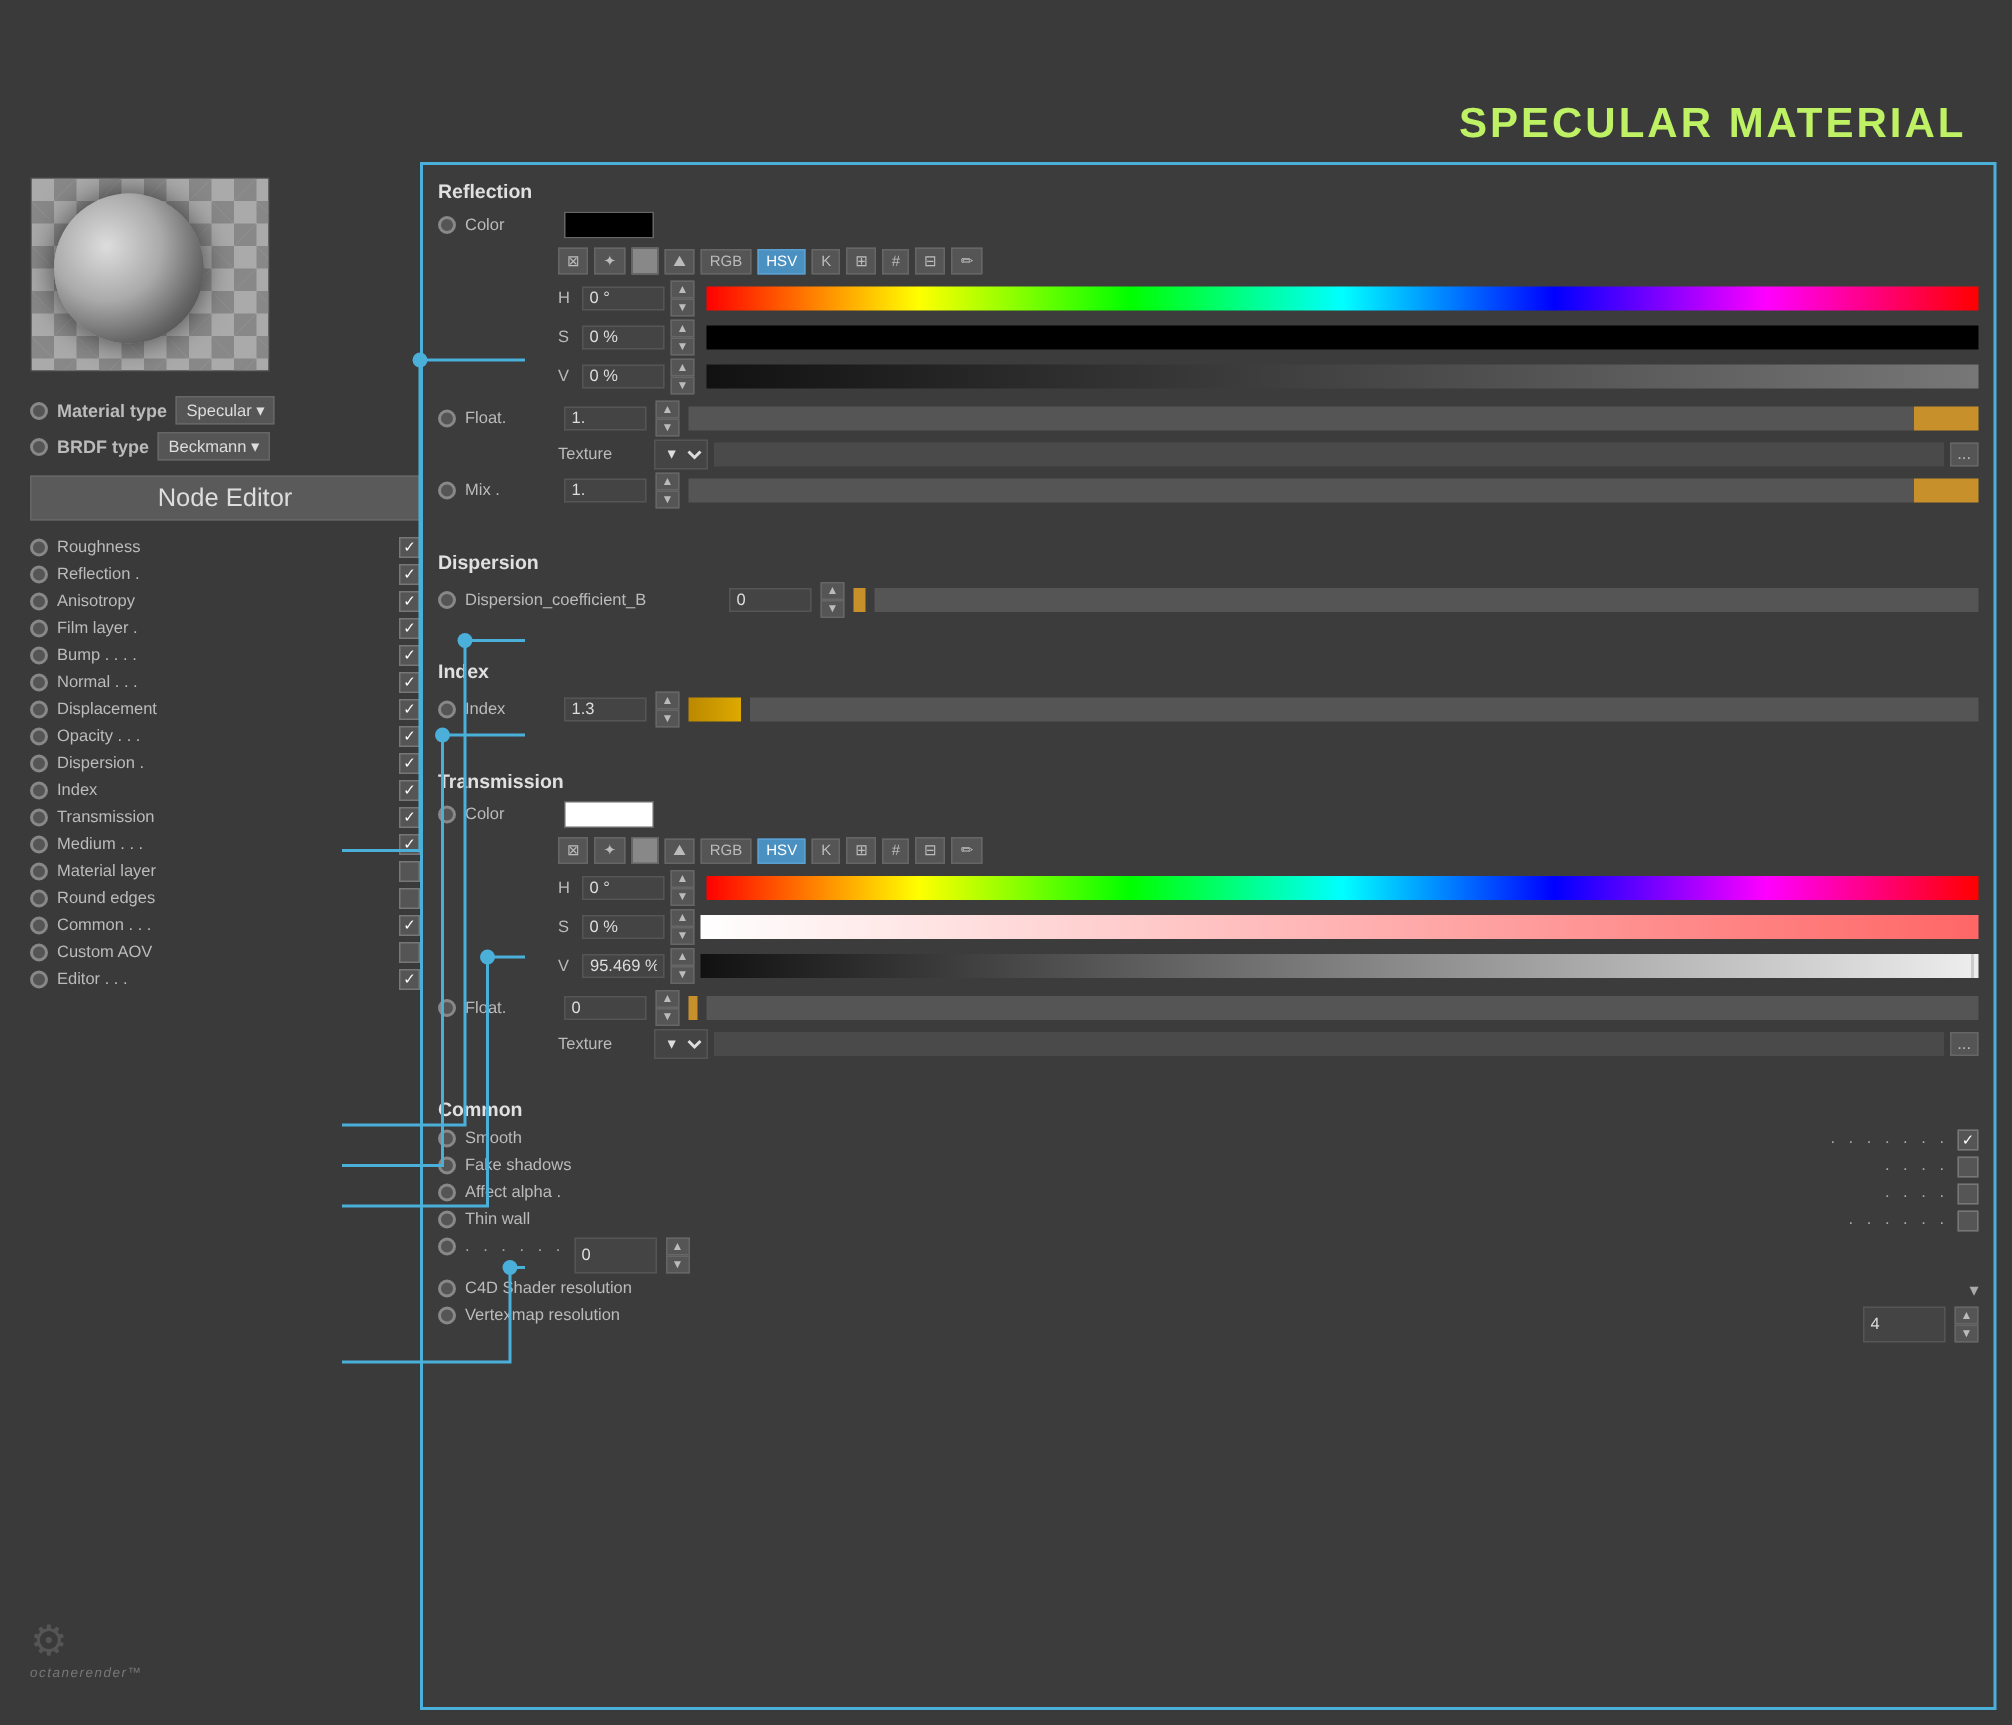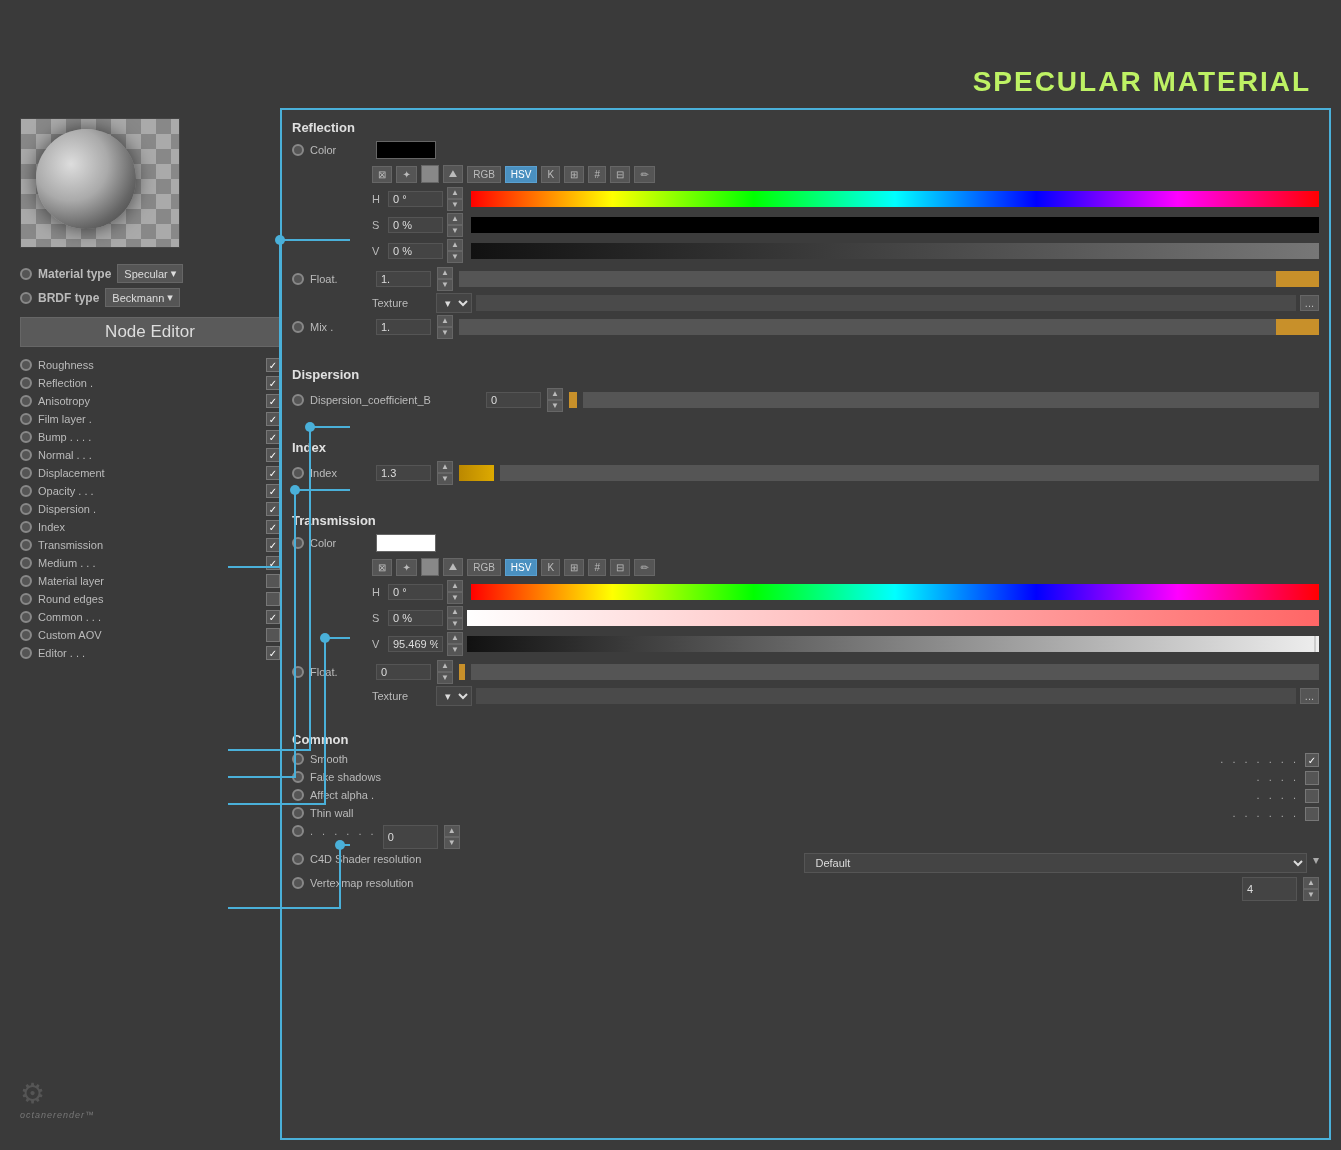--- a/index.html
+++ b/index.html
@@ -726,23 +726,20 @@
         <input class="priority-input" value="0" style="">
         <div style="display:flex; flex-direction:column;">
           <button class="spinner-arrow">▲</button>
           <button class="spinner-arrow">▼</button>
         </div>
       </div>
 
       <div class="common-prop-row">
         <div class="radio-dot"></div>
         <span class="channel-label">C4D Shader resolution</span>
-        <select class="resolution-dropdown">
-          <option>Default</option>
-        </select>
         <span style="color:#aaa;">▾</span>
       </div>
 
       <div class="common-prop-row">
         <div class="radio-dot"></div>
         <span class="channel-label">Vertexmap resolution</span>
         <input class="priority-input" value="4" style="">
         <div style="display:flex; flex-direction:column;">
           <button class="spinner-arrow">▲</button>
           <button class="spinner-arrow">▼</button>

